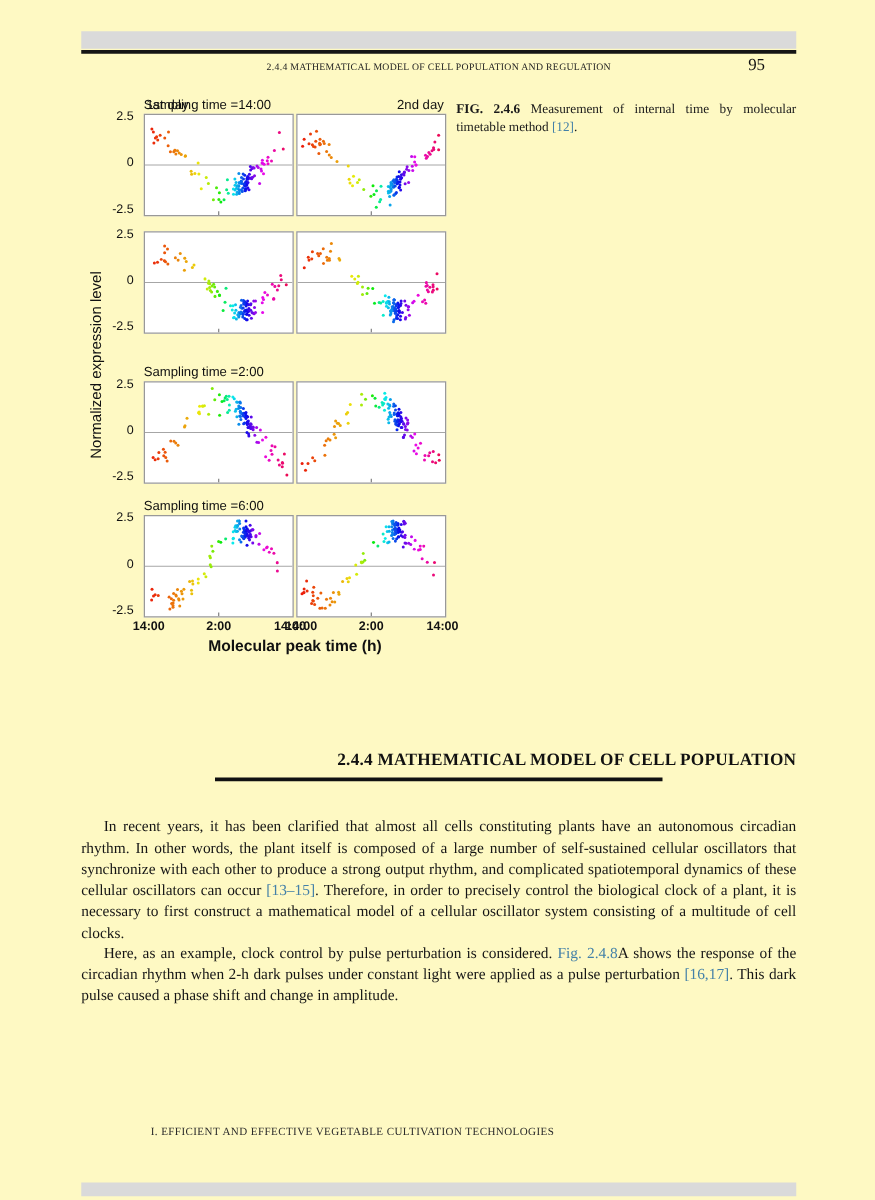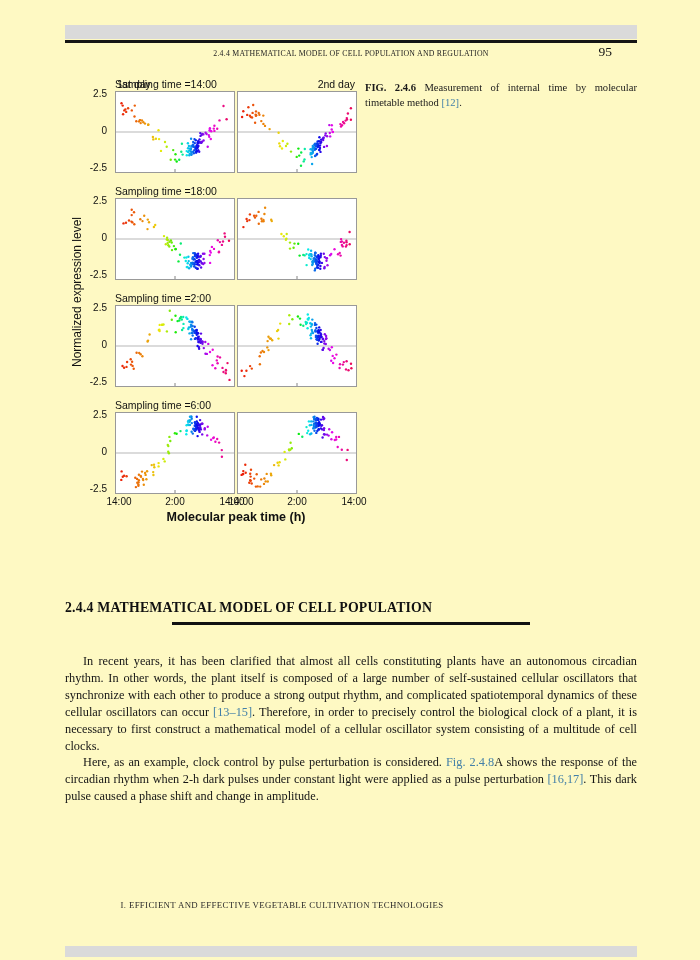--- a/index.html
+++ b/index.html
@@ -22,28 +22,28 @@
   .dayL{position:absolute;left:2px;top:0;}
   .dayR{position:absolute;right:2px;top:0;}
   .pline{display:flex;height:82px;}
   .yticks{position:absolute;left:-50px;width:46px;height:82px;font-size:10px;color:#111;}
   .yticks span{position:absolute;right:4px;}
   .yt0{top:-3px;}.yt1{top:34px;}.yt2{top:71px;}
   .panel{width:118px;height:80px;border:1px solid #999;background:#fff;margin-right:2px;}
   .panel svg{display:block;}
   .xtrow{position:absolute;left:50px;top:418px;width:242px;height:12px;font-size:10px;
          color:#111;}
-  .xseg{position:absolute;top:0;width:116px;height:12px;}
+  .xseg{position:absolute;top:0;width:116px;height:12px;font-weight:bold;}
   .xseg span{position:absolute;transform:translateX(-50%);white-space:nowrap;}
   .xlab{position:absolute;left:50px;top:432px;width:242px;text-align:center;font-size:12.5px;color:#111;font-weight:bold;}
   .fig-caption{position:absolute;left:300px;top:2px;width:272px;font-size:10.6px;
                line-height:15px;text-align:justify;color:#1a1a1a;}
   .fig-caption .bold{font-weight:bold;}
   
-  .section-head{position:absolute;left:65px;top:598px;width:572px;text-align:left;
+  .section-head{position:absolute;left:65px;top:598px;width:572px;text-align:right;
                 font-weight:bold;font-size:13.8px;line-height:19px;letter-spacing:.2px;color:#111;}
   .head-rule{width:358px;height:2.6px;background:#111;margin:5px auto 0;}
   .bodytext{position:absolute;left:65px;top:653px;width:572px;font-size:12.3px;
             line-height:16.9px;text-align:justify;color:#151515;}
   .bodytext p{margin:0;text-indent:18px;}
   .link{color:#4380a8;font-family:Liberation Serif, serif;}
   .footer{position:absolute;left:0;top:900px;width:564px;text-align:center;font-size:8.8px;
           letter-spacing:.35px;color:#2a2a2a;}
 </style>
 </head>
@@ -309,23 +309,20 @@
                 <circle cx="77.3" cy="52.6" r="1.2" fill="hsl(218,92%,48%)"></circle>
                 <circle cx="82.5" cy="59.9" r="1.2" fill="hsl(248,92%,48%)"></circle>
                 <circle cx="87.7" cy="41.4" r="1.2" fill="hsl(274,92%,48%)"></circle>
                 <circle cx="73.6" cy="61.5" r="1.2" fill="hsl(196,92%,48%)"></circle>
               </svg>
             </div>
         </div>
       </div>
 
       <div class="prow" style="top:107px;">
-        <div class="ptitle">
-          <span>Sampling time =18:00</span>
-        </div>
         <div class="pline">
           <div class="yticks">
             <span class="yt0">2.5</span>
             <span class="yt1">0</span>
             <span class="yt2">-2.5</span>
           </div>
           <div class="panel">
               <svg width="118" height="80">
                 <line x1="0" x2="118" y1="40" y2="40" stroke="#999" stroke-width="0.7"></line>
                 <line x1="59" x2="59" y1="77" y2="80" stroke="#666" stroke-width="0.8"></line>

